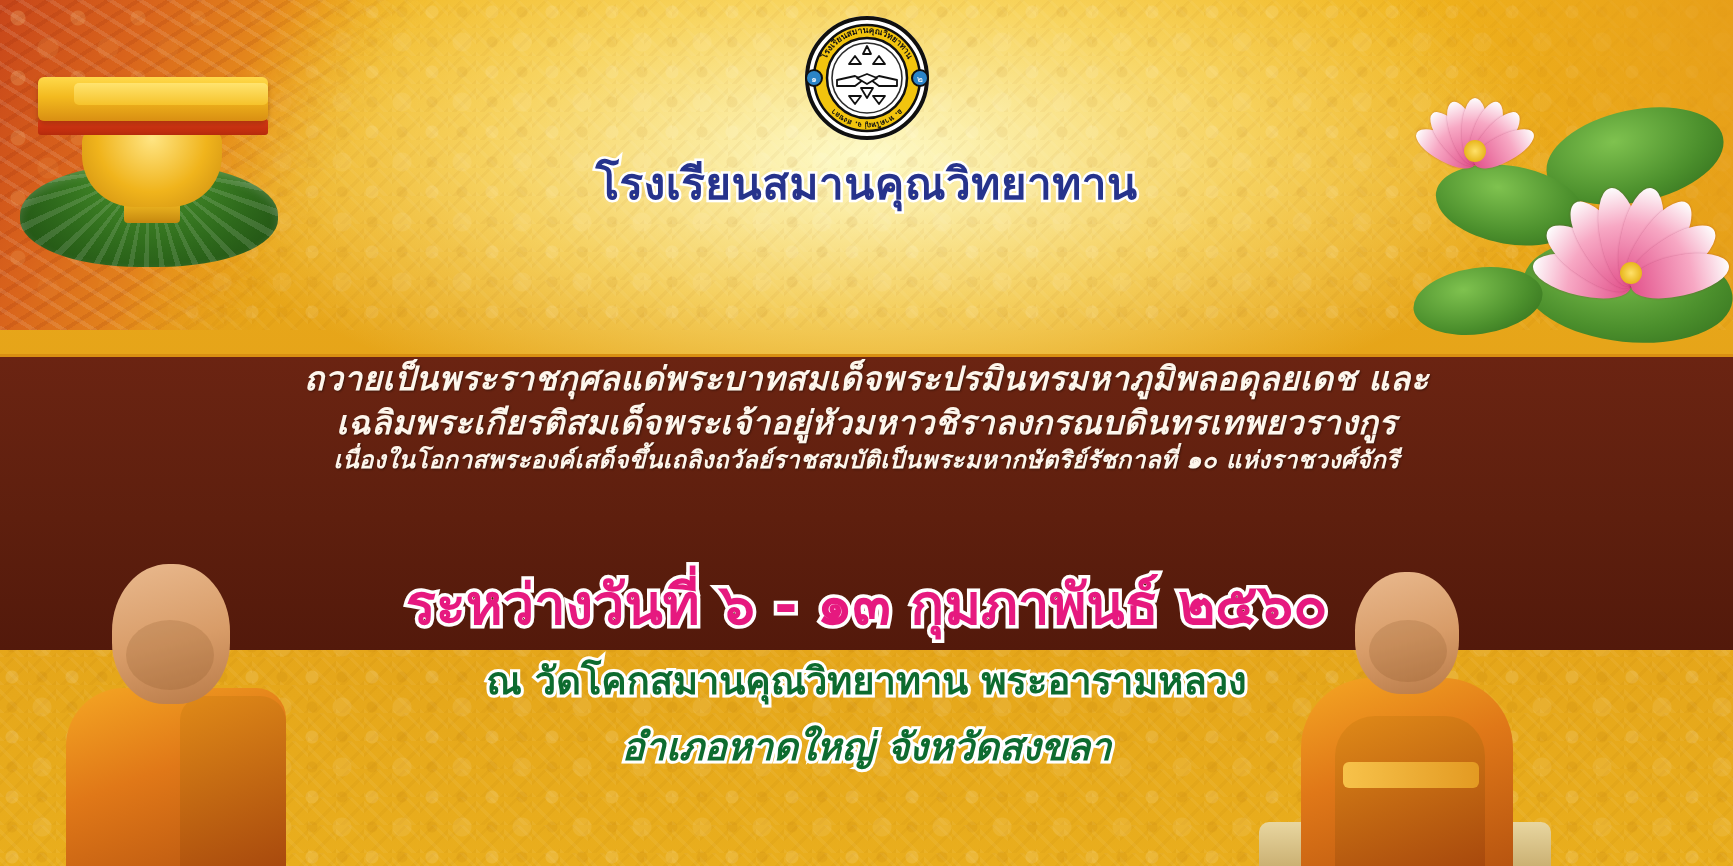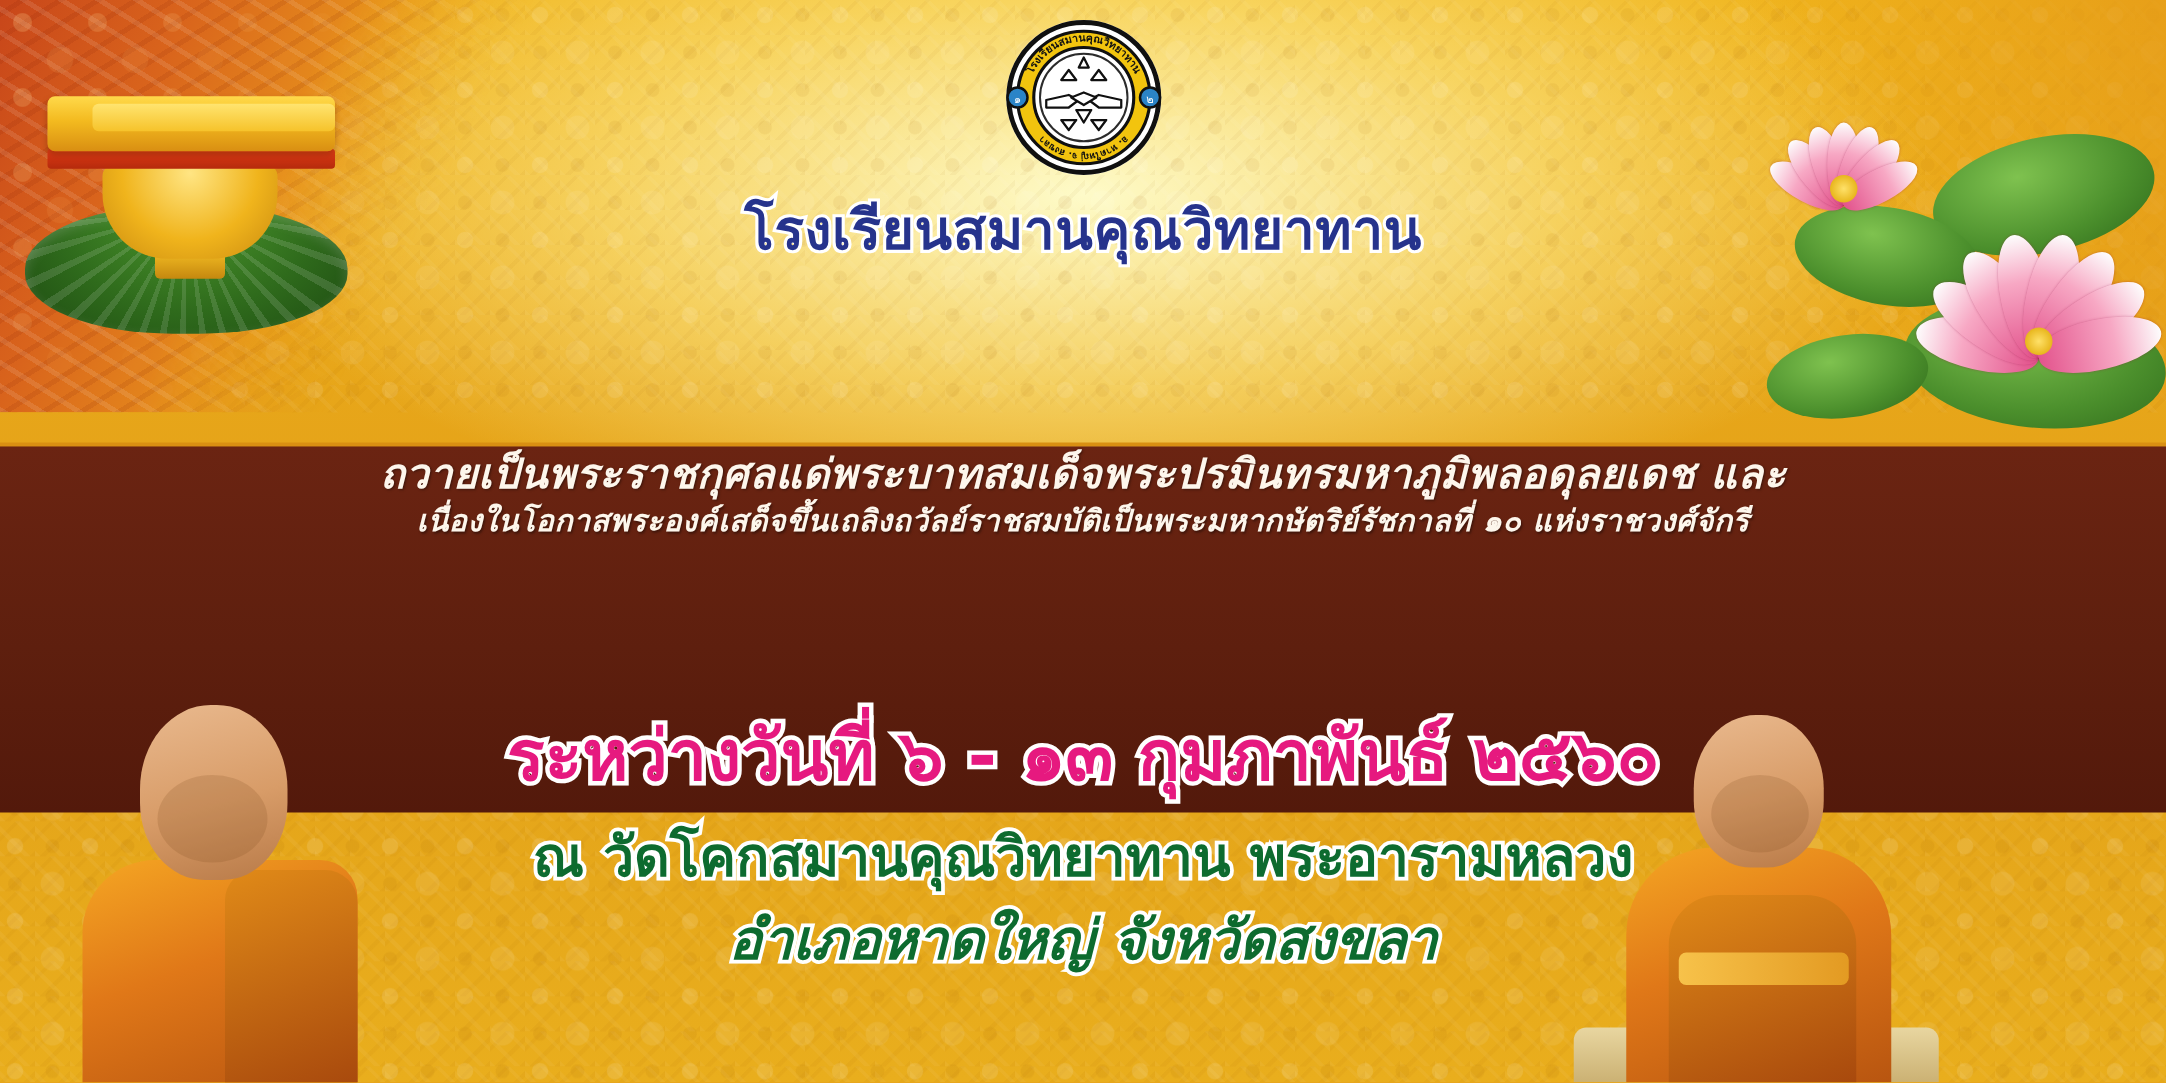--- a/index.html
+++ b/index.html
@@ -149,21 +149,21 @@
 
   
   #date-line {
     position:absolute; left:0; right:0; top:560px; text-align:center;
     font-size:56px; font-weight:700; color:#e6197f;
     -webkit-text-stroke:7px #ffffff; paint-order:stroke fill;
     font-family:"DejaVu Sans","Liberation Sans",sans-serif;
   }
   .venue {
     position:absolute; left:0; right:0; text-align:center;
-    font-size:44px; font-weight:700; color:#0d6b2f;
+    font-size:38px; font-weight:700; color:#0d6b2f;
     -webkit-text-stroke:6px #ffffff; paint-order:stroke fill;
     font-family:"DejaVu Sans","Liberation Sans",sans-serif;
   }
   #venue-1 { top:650px; }
   #venue-2 { top:716px;font-style:italic; }
 
   
   .monk { position:absolute; bottom:0; }
   #monk-left  { left:60px;  width:230px; height:320px; }
   #monk-right { right:200px; width:250px; height:300px; }
@@ -278,20 +278,21 @@
       <circle cx="117" cy="64" r="8" fill="#2b84c7" stroke="#101010" stroke-width="2"></circle>
       <text x="11" y="68" font-size="9" fill="#ffffff" text-anchor="middle" font-family="'DejaVu Sans',sans-serif">๑</text>
       <text x="117" y="68" font-size="9" fill="#ffffff" text-anchor="middle" font-family="'DejaVu Sans',sans-serif">๒</text>
     </svg>
   </div>
 
   <div id="school-name">โรงเรียนสมานคุณวิทยาทาน</div>
 
   <div id="brown-band">
     <div class="line l1">ถวายเป็นพระราชกุศลแด่พระบาทสมเด็จพระปรมินทรมหาภูมิพลอดุลยเดช และ</div>
+    <div class="line l2">เฉลิมพระเกียรติสมเด็จพระเจ้าอยู่หัวมหาวชิราลงกรณบดินทรเทพยวรางกูร</div>
     <div class="line l3">เนื่องในโอกาสพระองค์เสด็จขึ้นเถลิงถวัลย์ราชสมบัติเป็นพระมหากษัตริย์รัชกาลที่ ๑๐ แห่งราชวงศ์จักรี</div>
   </div>
 
   <div id="date-line">ระหว่างวันที่ ๖ - ๑๓ กุมภาพันธ์ ๒๕๖๐</div>
   <div id="venue-1" class="venue">ณ วัดโคกสมานคุณวิทยาทาน พระอารามหลวง</div>
   <div id="venue-2" class="venue">อำเภอหาดใหญ่ จังหวัดสงขลา</div>
 
   <div class="monk" id="monk-left">
     <div class="monk-robe"></div>
     <div class="monk-robe-dark"></div>

